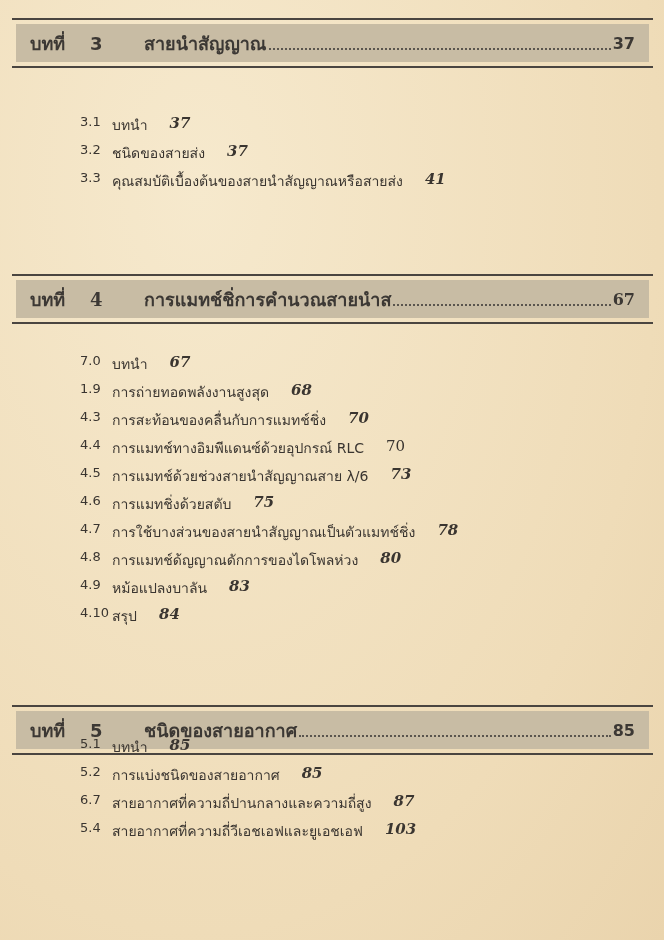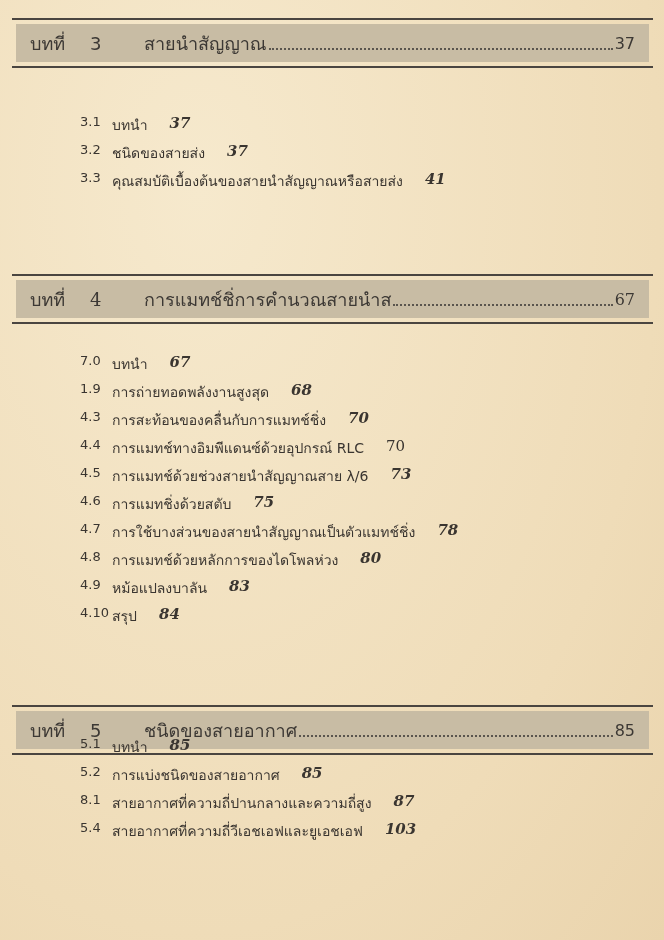--- a/index.html
+++ b/index.html
@@ -12,21 +12,21 @@
     position: relative;
   }
   .chapter { position: absolute; left: 12px; width: 641px; }
   .rule { height: 2px; background: #4a4540; }
   .band {
     background: #c8bca4;
     margin: 4px 4px;
     height: 38px;
     display: flex; align-items: center;
     padding: 0 14px 0 14px;
-    font-weight: normal;
+    font-weight: bold;
     font-size: 18px;
     color: #3c3834;
   }
   .band .label { width: 60px; }
   .band .num { width: 54px; }
   .band .title { white-space: nowrap; }
   .band .dots {
     flex: 1; border-bottom: 2px dotted #5a554e;
     margin: 0 2px; height: 0; position: relative; top: 6px;
   }
@@ -122,21 +122,21 @@
       <span class="st">การแมทชิ่งด้วยสตับ</span>
       <span class="sp">75</span>
     </div>
   <div class="sec">
       <span class="sn">4.7</span>
       <span class="st">การใช้บางส่วนของสายนำสัญญาณเป็นตัวแมทช์ชิ่ง</span>
       <span class="sp">78</span>
     </div>
   <div class="sec">
       <span class="sn">4.8</span>
-      <span class="st">การแมทช์ด้วยหลักการของไดโพลห่วง</span>
+      <span class="st">การแมทช์ด้ญญาณดักการของไดโพลห่วง</span>
       <span class="sp">80</span>
     </div>
   <div class="sec">
       <span class="sn">4.9</span>
       <span class="st">หม้อแปลงบาลัน</span>
       <span class="sp">83</span>
     </div>
   <div class="sec">
       <span class="sn">4.10</span>
       <span class="st">สรุป</span>
@@ -161,21 +161,21 @@
       <span class="sn">5.1</span>
       <span class="st">บทนำ</span>
       <span class="sp">85</span>
     </div>
   <div class="sec">
       <span class="sn">5.2</span>
       <span class="st">การแบ่งชนิดของสายอากาศ</span>
       <span class="sp">85</span>
     </div>
   <div class="sec">
-      <span class="sn">8.1</span>
+      <span class="sn">6.7</span>
       <span class="st">สายอากาศที่ความถี่ปานกลางและความถี่สูง</span>
       <span class="sp">87</span>
     </div>
   <div class="sec">
       <span class="sn">5.4</span>
       <span class="st">สายอากาศที่ความถี่วีเอชเอฟและยูเอชเอฟ</span>
       <span class="sp">103</span>
     </div>
 </div>
 

